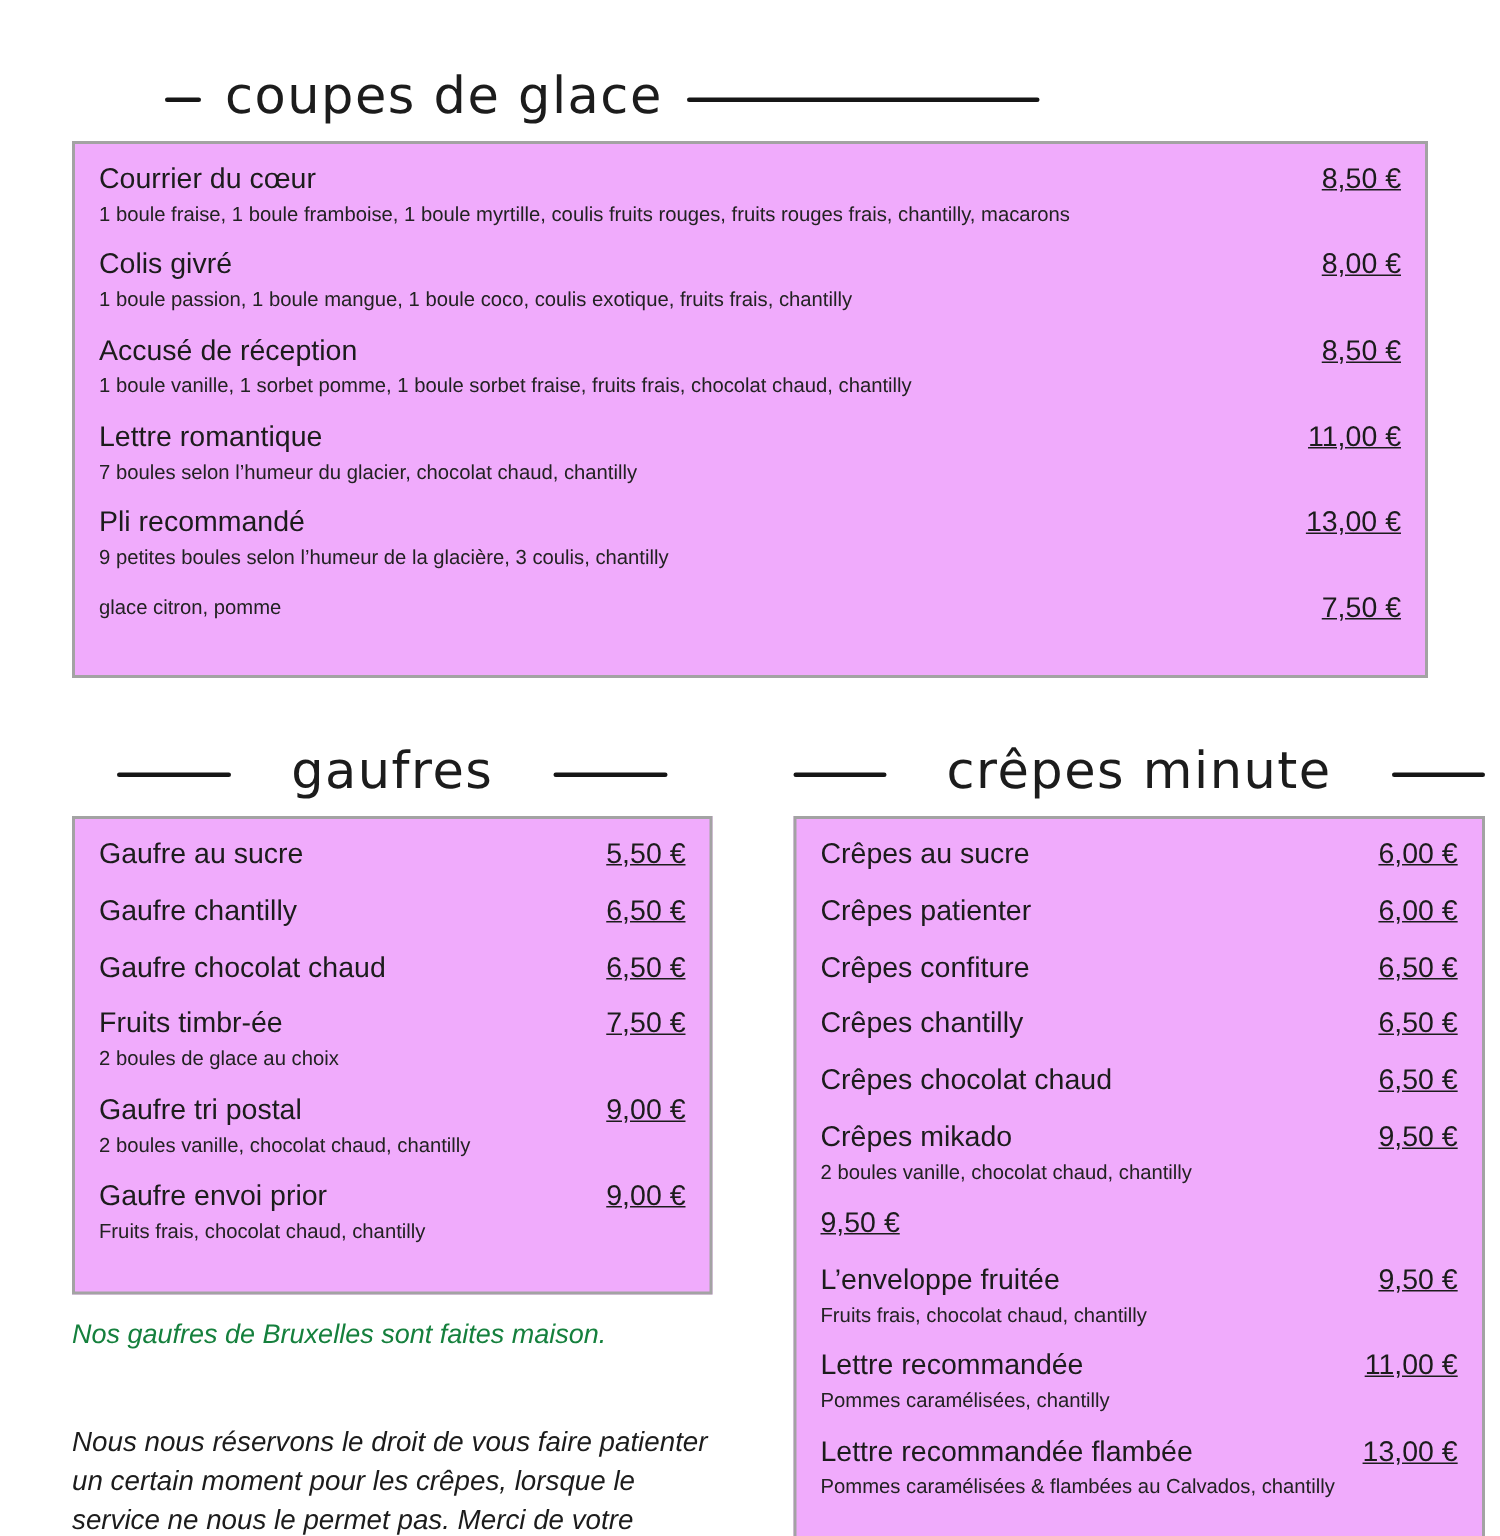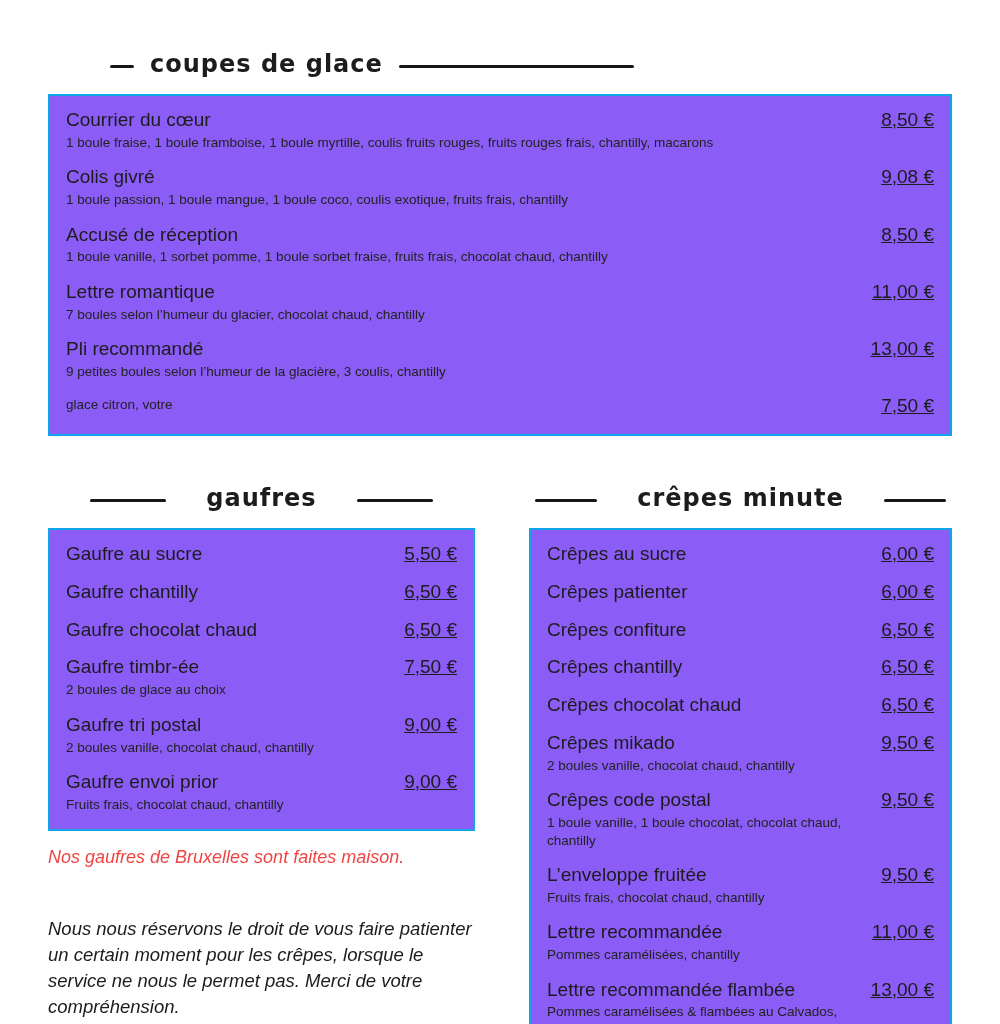--- a/index.html
+++ b/index.html
@@ -26,39 +26,39 @@
     margin-bottom:4px;
   }
   .heading .line {
     height:3px;
     background:#161616;
     border-radius:2px;
     flex:0 0 auto;
   }
   .heading .title {
     font-family:"DejaVu Sans", sans-serif;
-    font-size:24px;
-    font-weight:700;
+    font-size:34px;
+    font-weight:400;
     letter-spacing:1px;
     white-space:nowrap;
     line-height:1;
     padding-bottom:4px;
   }
   .heading-top { margin-left:62px; }
   .heading-top .line-left  { width:24px; }
   .heading-top .line-right { width:235px; }
   .heading-center { justify-content:center; margin-left:0;gap:40px; }
   .heading-gaufres .line { width:76px; }
   .heading-crepes  .line { width:62px; }
 
   
   .box {
-    border:2px solid #0ea5e9;
-    padding:12px 16px 2px 16px;
-    background:#8b5cf6;
+    border:2px solid #a3a3a3;
+    padding:12px 16px 18px 16px;
+    background:#f0abfc;
   }
 
   .item {
     display:flex;
     justify-content:space-between;
     align-items:flex-start;
     margin-bottom:14px;
   }
   .item-main { flex:1 1 auto; padding-right:12px; }
   .item-name {
@@ -87,21 +87,21 @@
     margin-top:40px;
     align-items:flex-start;
   }
   .col-left  { width:427px; flex:0 0 auto; }
   .col-right { flex:1 1 auto; }
 
   .note-homemade {
     font-style:italic;
     font-size:18px;
     margin-top:16px;
-    color:#ef4444;
+    color:#15803d;
   }
   .note-patience {
     font-style:italic;
     font-size:18.5px;
     line-height:1.4;
     margin-top:48px;
     max-width:432px;
     color:#1c1c1c;
   }
 </style>
@@ -121,21 +121,21 @@
           <div class="item-name">Courrier du cœur</div>
           <div class="item-desc">1 boule fraise, 1 boule framboise, 1 boule myrtille, coulis fruits rouges, fruits rouges frais, chantilly, macarons</div>
         </div>
         <div class="item-price">8,50 €</div>
       </div>
       <div class="item">
         <div class="item-main">
           <div class="item-name">Colis givré</div>
           <div class="item-desc">1 boule passion, 1 boule mangue, 1 boule coco, coulis exotique, fruits frais, chantilly</div>
         </div>
-        <div class="item-price">9,08 €</div>
+        <div class="item-price">8,00 €</div>
       </div>
       <div class="item">
         <div class="item-main">
           <div class="item-name">Accusé de réception</div>
           <div class="item-desc">1 boule vanille, 1 sorbet pomme, 1 boule sorbet fraise, fruits frais, chocolat chaud, chantilly</div>
         </div>
         <div class="item-price">8,50 €</div>
       </div>
       <div class="item">
         <div class="item-main">
@@ -146,21 +146,21 @@
       </div>
       <div class="item">
         <div class="item-main">
           <div class="item-name">Pli recommandé</div>
           <div class="item-desc">9 petites boules selon l’humeur de la glacière, 3 coulis, chantilly</div>
         </div>
         <div class="item-price">13,00 €</div>
       </div>
       <div class="item">
         <div class="item-main">
-          <div class="item-desc">glace citron, votre</div>
+          <div class="item-desc">glace citron, pomme</div>
         </div>
         <div class="item-price">7,50 €</div>
       </div>
     </div>
 
   <div class="bottom">
 
     <div class="col-left">
       <div class="heading heading-center heading-gaufres">
         <span class="line"></span>
@@ -181,21 +181,21 @@
             <div class="item-price">6,50 €</div>
           </div>
           <div class="item">
             <div class="item-main">
               <div class="item-name">Gaufre chocolat chaud</div>
             </div>
             <div class="item-price">6,50 €</div>
           </div>
           <div class="item">
             <div class="item-main">
-              <div class="item-name">Gaufre timbr-ée</div>
+              <div class="item-name">Fruits timbr-ée</div>
               <div class="item-desc">2 boules de glace au choix</div>
             </div>
             <div class="item-price">7,50 €</div>
           </div>
           <div class="item">
             <div class="item-main">
               <div class="item-name">Gaufre tri postal</div>
               <div class="item-desc">2 boules vanille, chocolat chaud, chantilly</div>
             </div>
             <div class="item-price">9,00 €</div>
@@ -250,24 +250,20 @@
             <div class="item-price">6,50 €</div>
           </div>
           <div class="item">
             <div class="item-main">
               <div class="item-name">Crêpes mikado</div>
               <div class="item-desc">2 boules vanille, chocolat chaud, chantilly</div>
             </div>
             <div class="item-price">9,50 €</div>
           </div>
           <div class="item">
-            <div class="item-main">
-              <div class="item-name">Crêpes code postal</div>
-              <div class="item-desc">1 boule vanille, 1 boule chocolat, chocolat chaud, chantilly</div>
-            </div>
             <div class="item-price">9,50 €</div>
           </div>
           <div class="item">
             <div class="item-main">
               <div class="item-name">L’enveloppe fruitée</div>
               <div class="item-desc">Fruits frais, chocolat chaud, chantilly</div>
             </div>
             <div class="item-price">9,50 €</div>
           </div>
           <div class="item">

